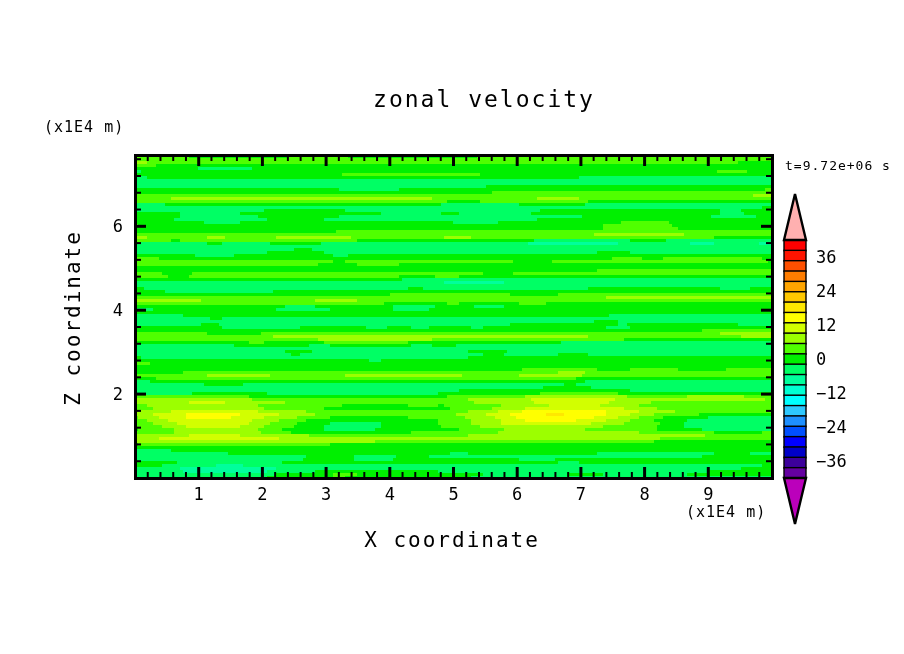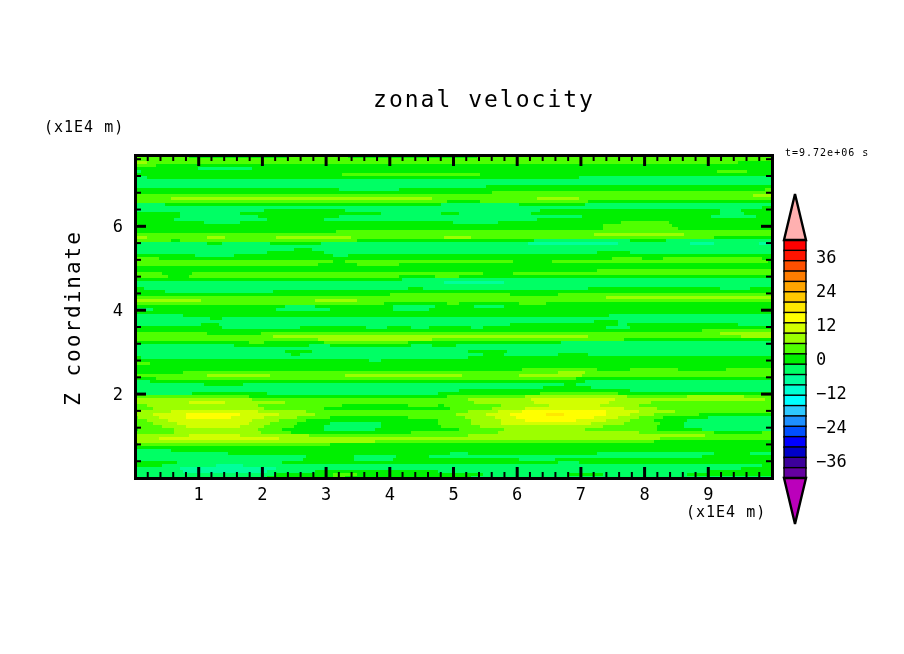--- a/index.html
+++ b/index.html
@@ -36,22 +36,22 @@
     top: 118px;
     font-size: 15px;
   }
   #x-unit-label {
     left: 686px;
     top: 503px;
     font-size: 15px;
   }
   #time-annotation {
     left: 785px;
-    top: 147px;
-    font-size: 10px;
+    top: 158px;
+    font-size: 13px;
   }
   #x-axis-title {
     left: 0;
     top: 528px;
     width: 904px;
     text-align: center;
     font-size: 21px;
     letter-spacing: 2px;
   }
   #y-axis-title {
@@ -82,20 +82,21 @@
 </style>
 </head>
 <body>
 
 <div id="page">
 
   <div class="txt" id="plot-title">zonal velocity</div>
   <div class="txt" id="y-unit-label">(x1E4 m)</div>
   <div class="txt" id="x-unit-label">(x1E4 m)</div>
   <div class="txt" id="time-annotation">t=9.72e+06 s</div>
+  <div class="txt" id="x-axis-title">X coordinate</div>
   <div class="txt" id="y-axis-title">Z coordinate</div>
 
   <svg id="plot-svg" width="904" height="654">
     <defs>
       <clipPath id="plotClip">
         <rect id="clip-rect" x="135" y="155" width="637" height="323"></rect>
       </clipPath>
     </defs>
     <g id="field-group" clip-path="url(#plotClip)">
         <rect x="135" y="155" width="54" height="3" fill="#50FF00" shape-rendering="crispEdges"></rect>

